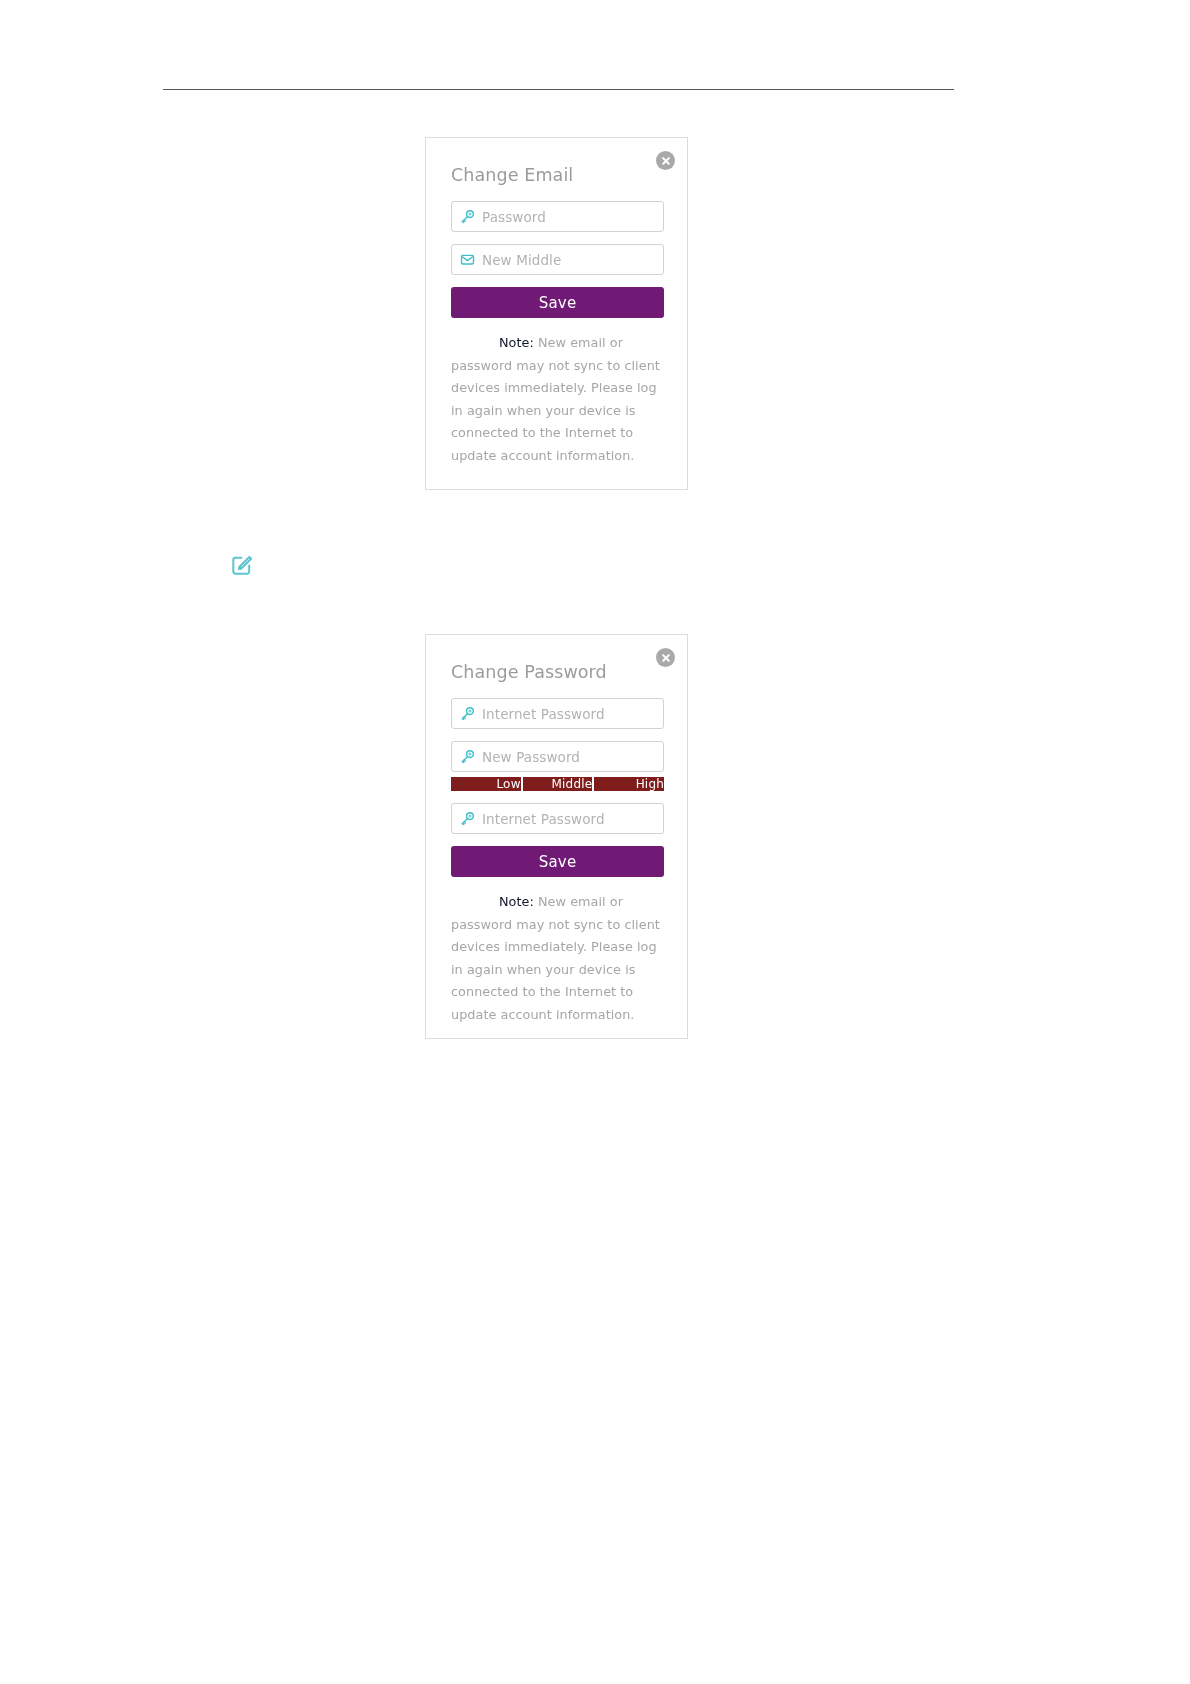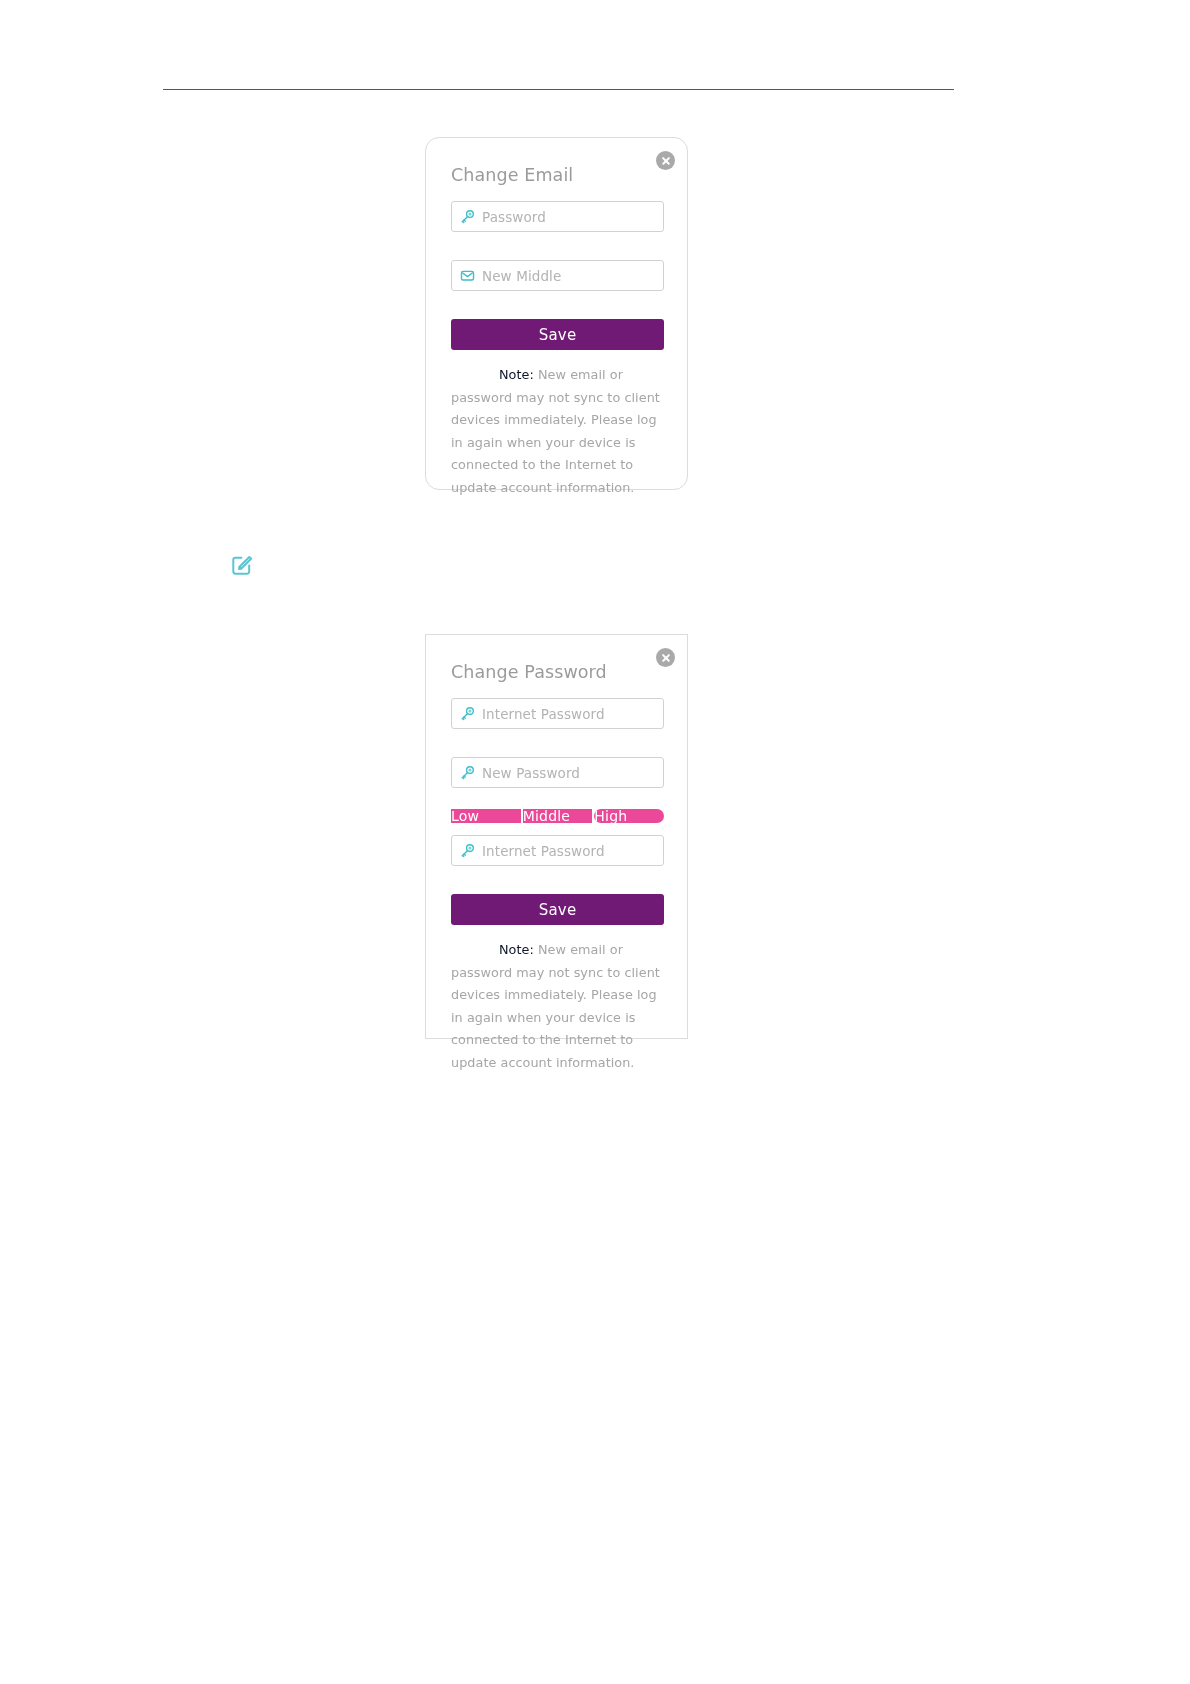--- a/index.html
+++ b/index.html
@@ -24,21 +24,21 @@
     border-top: 1.6px solid #58585a;
   }
 
   
   .dialog {
     position: absolute;
     background: #ffffff;
     border: 1px solid #dcdcdc;
     box-sizing: border-box;
   }
-  #dialog-email  { left: 425px; top: 137px; width: 263px; height: 353px; border-radius: 14px; }
+  #dialog-email  { left: 425px; top: 137px; width: 263px; height: 353px; }
   #dialog-pass   { left: 425px; top: 634px; width: 263px; height: 405px; }
 
   .dlg-close {
     position: absolute;
     top: 13px;
     right: 12px;
     width: 19px;
     height: 19px;
     border-radius: 50%;
     background: #a9a9a9;
@@ -77,21 +77,21 @@
   }
 
   
   .field {
     position: relative;
     height: 31px;
     border: 1px solid #d2d2d2;
     border-radius: 3px;
     box-sizing: border-box;
     background: #fff;
-    margin-bottom: 28px;
+    margin-bottom: 12px;
     display: flex;
     align-items: center;
     cursor: text;
   }
   .field .ficon {
     width: 30px;
     min-width: 30px;
     display: flex;
     align-items: center;
     justify-content: center;
@@ -106,30 +106,30 @@
 
   
   .strength {
     display: flex;
     height: 14px;
     margin: -7px 0 12px 0;
     overflow: hidden;
   }
   .strength .seg {
     flex: 1;
-    background: #ec4899;
+    background: #7f1d1d;
     color: #ffffff;
-    font-size: 14px;
+    font-size: 12px;
     line-height: 14px;
-    text-align: left;
+    text-align: right;
     letter-spacing: .2px;
     border-right: 2px solid #ffffff;
     box-sizing: border-box;
   }
-  .strength .seg:last-child { border-right: none; border-radius: 7px; }
+  .strength .seg:last-child { border-right: none; }
 
   
   .btn-save {
     height: 31px;
     background: #701a75;
     border-radius: 3px;
     color: #ffffff;
     font-size: 15px;
     display: flex;
     align-items: center;

